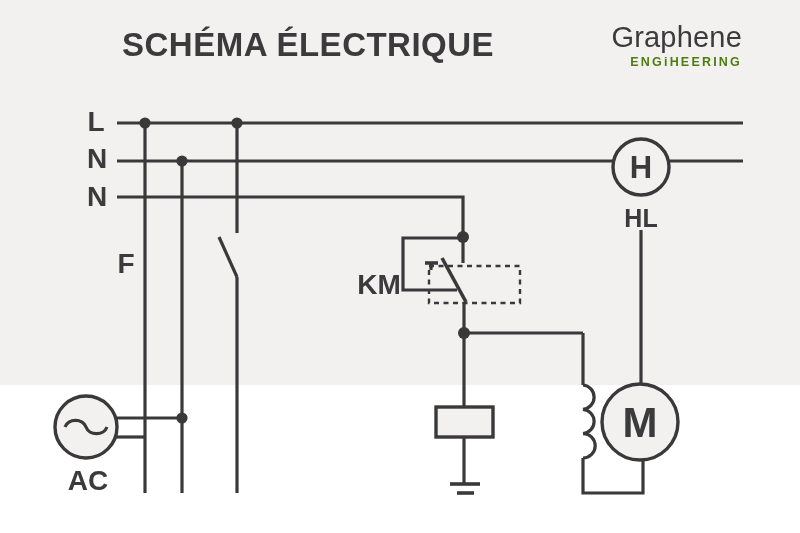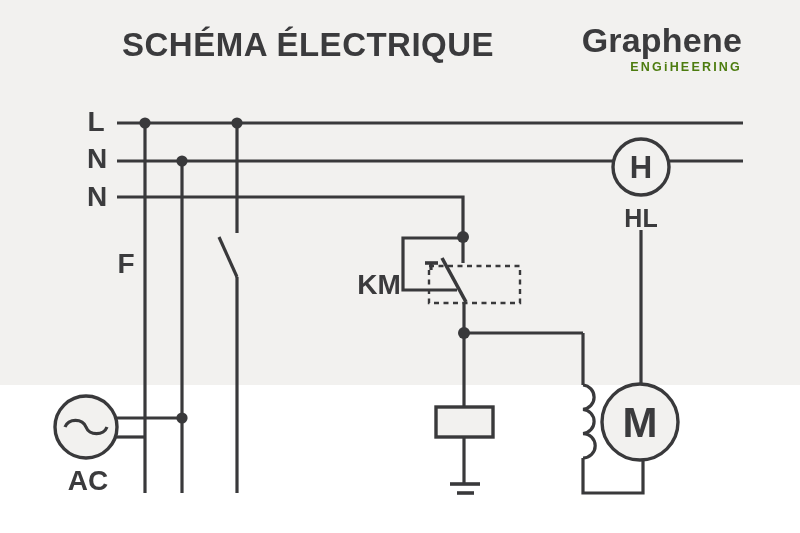--- a/index.html
+++ b/index.html
@@ -15,21 +15,21 @@
     background-color:var(--bg);
   }
   .title{
     position:absolute;left:122px;top:26px;
     font-size:33px;font-weight:700;letter-spacing:.5px;
     color:var(--text);white-space:nowrap;
   }
   .logo{
     position:absolute;right:58px;top:22px;text-align:right;color:var(--text);
   }
-  .logo .name{font-size:34px;font-weight:700;letter-spacing:.2px;line-height:1.1;}
+  .logo .name{font-size:29px;font-weight:400;letter-spacing:.2px;line-height:1.1;}
   .logo .sub{font-size:12.5px;font-weight:700;letter-spacing:2.2px;margin-top:1px;color:#4d7c0f;}
   svg{position:absolute;left:0;top:0;}
   .wire{stroke:var(--line);stroke-width:3.2;fill:none;}
   .wire.thick{stroke-width:3.6;}
   .sym{stroke:var(--line);stroke-width:3.4;fill:var(--bg);}
   .dash{stroke:var(--line);stroke-width:2.4;fill:none;stroke-dasharray:5 4.5;}
   .dot{fill:var(--line);stroke:none;}
   .lbl{fill:var(--text);font-family:"Liberation Sans",sans-serif;font-weight:700;}
   .lbl.f28{font-size:28px;}
   .lbl.f26{font-size:25px;}

